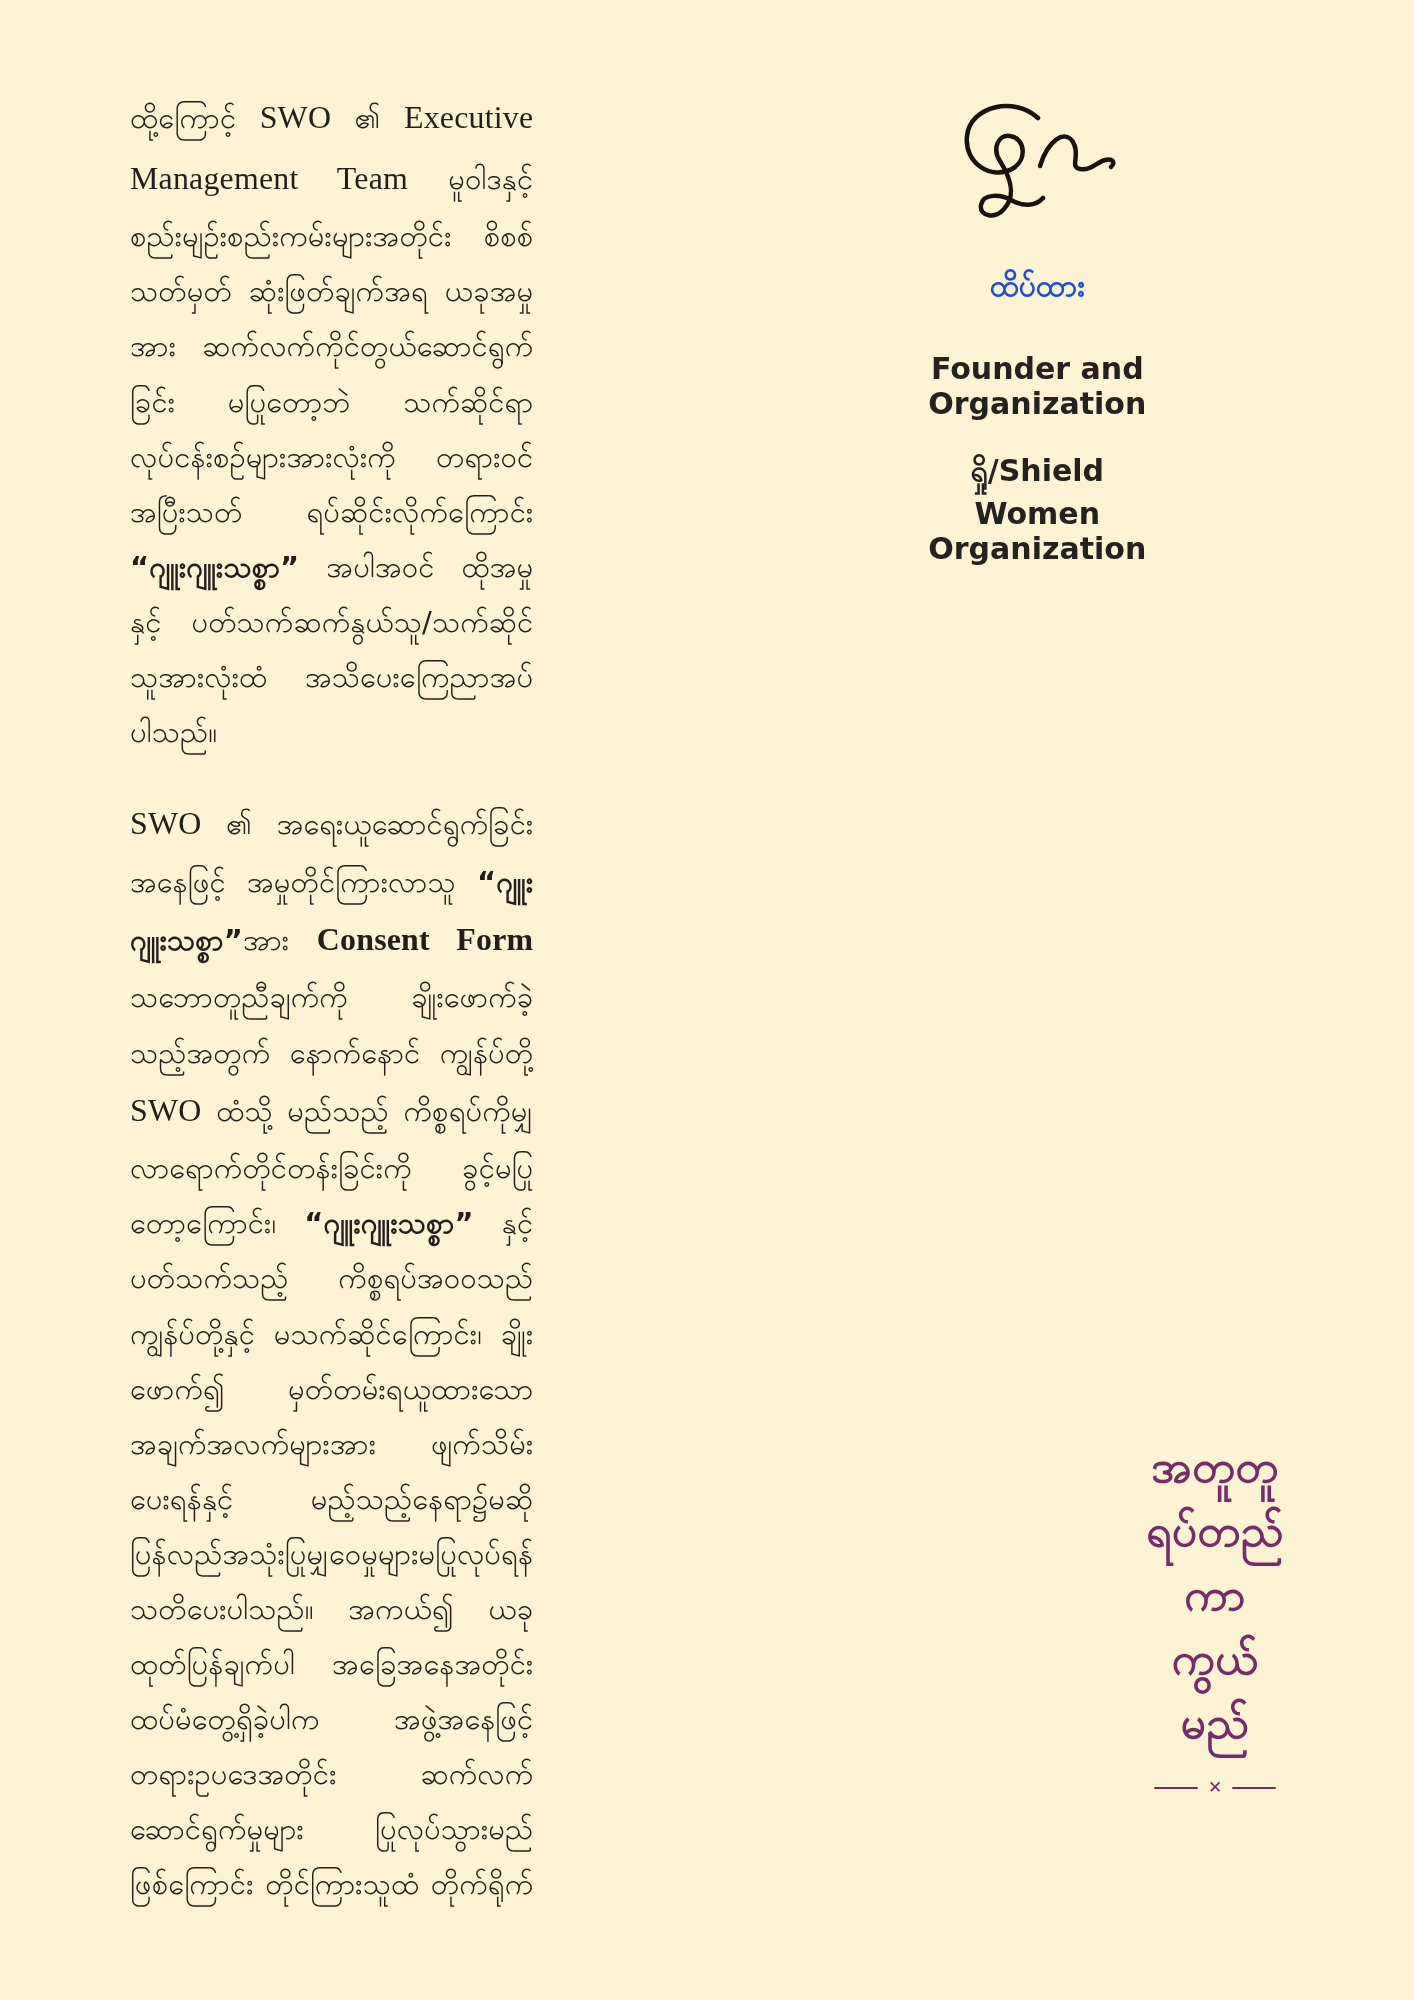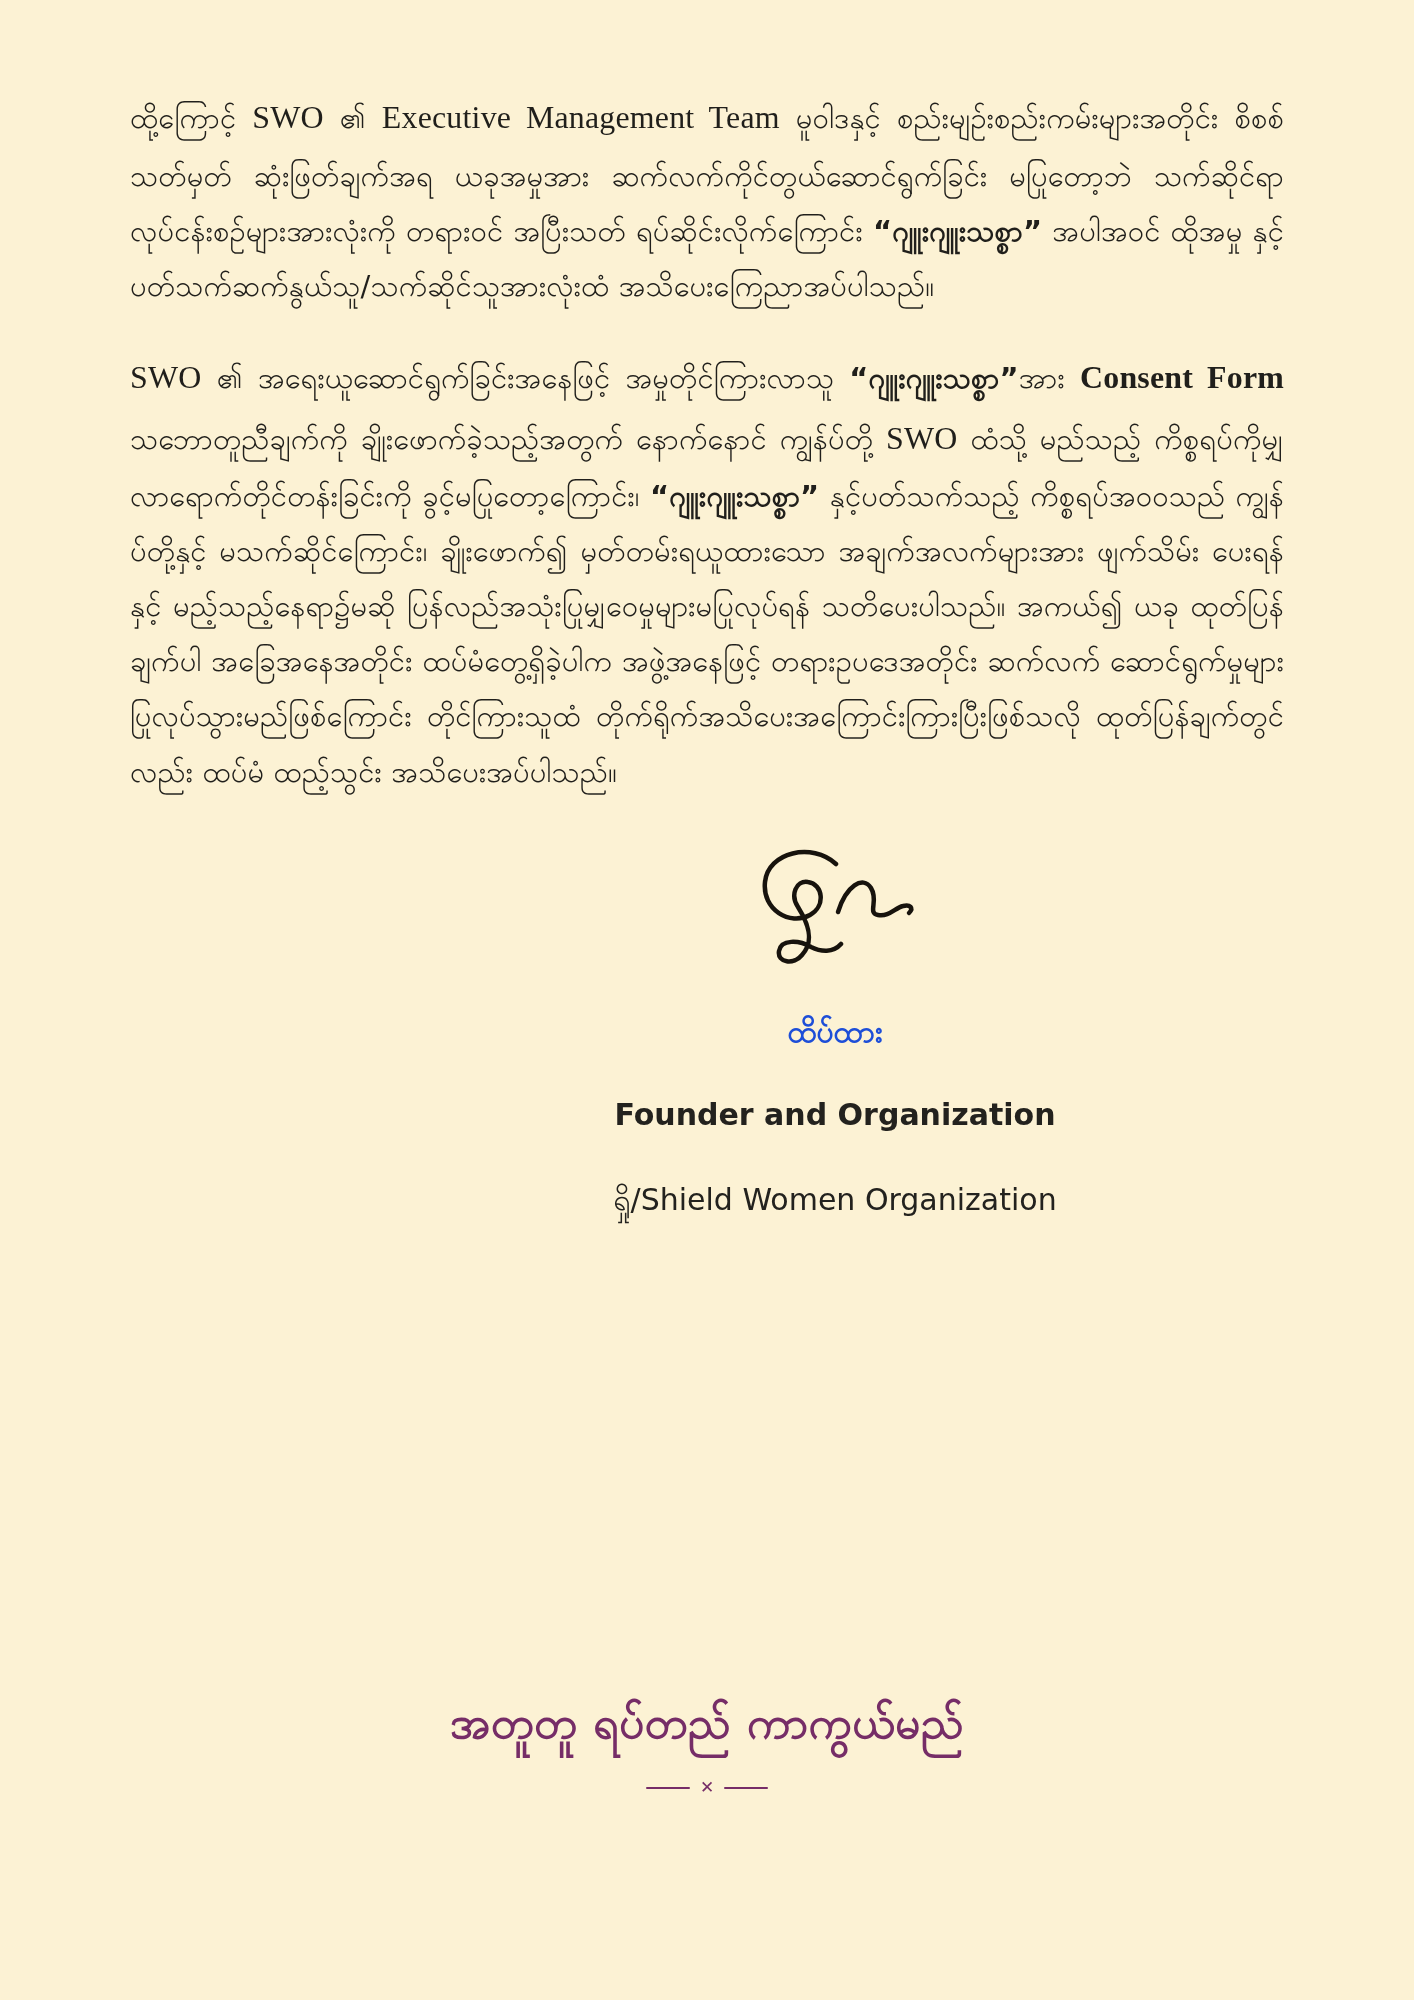--- a/index.html
+++ b/index.html
@@ -8,21 +8,20 @@
     background: #fcf2d4;
   }
   .page {
     position: relative;
     width: 1414px;
     height: 1908px;
     box-sizing: border-box;
     padding: 88px 130px 112px 130px;
     background: #fcf2d4;
     display: flex;
-    flex-direction: column;
     font-family: "DejaVu Sans", sans-serif;
     color: #201f1b;
     overflow: hidden;
   }
   .letter-body p.para {
     margin: 0 0 34px 0;
     font-size: 29px;
     line-height: 1.9;
     text-align: justify;
     letter-spacing: 0.2px;
@@ -50,23 +49,23 @@
     font-weight: 700;
     color: #1d4ed8;
   }
   .sig-title {
     margin-top: 40px;
     font-size: 30px;
     font-weight: 700;
     color: #23221e;
   }
   .sig-org {
-    margin-top: 48px;
+    margin-top: 30px;
     font-size: 30px;
-    font-weight: 400;
+    font-weight: 700;
     color: #23221e;
   }
   .footer {
     margin-top: auto;
     text-align: center;
   }
   .footer-slogan {
     font-size: 44px;
     font-weight: 700;
     color: #762d67;

